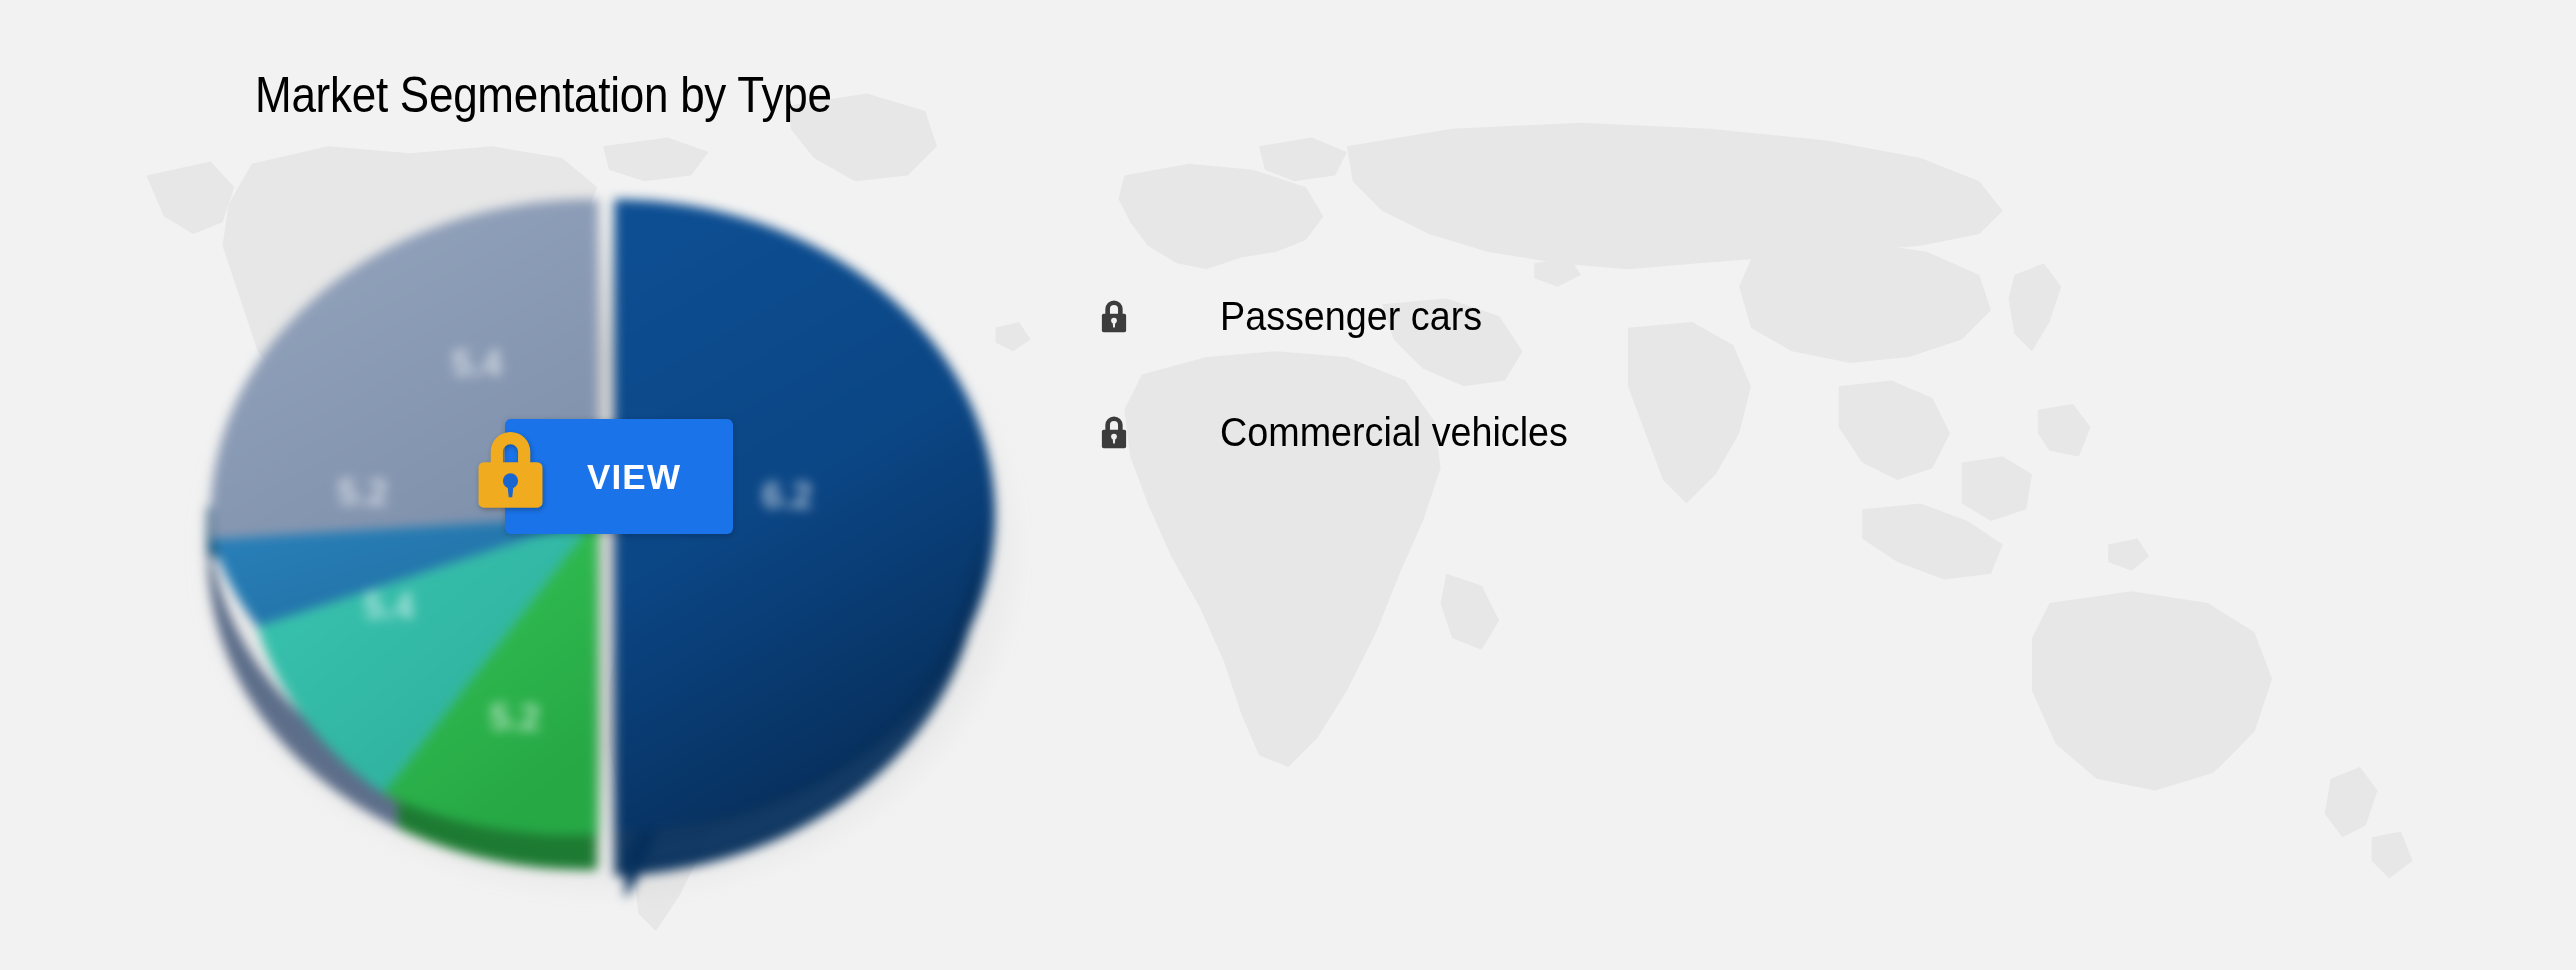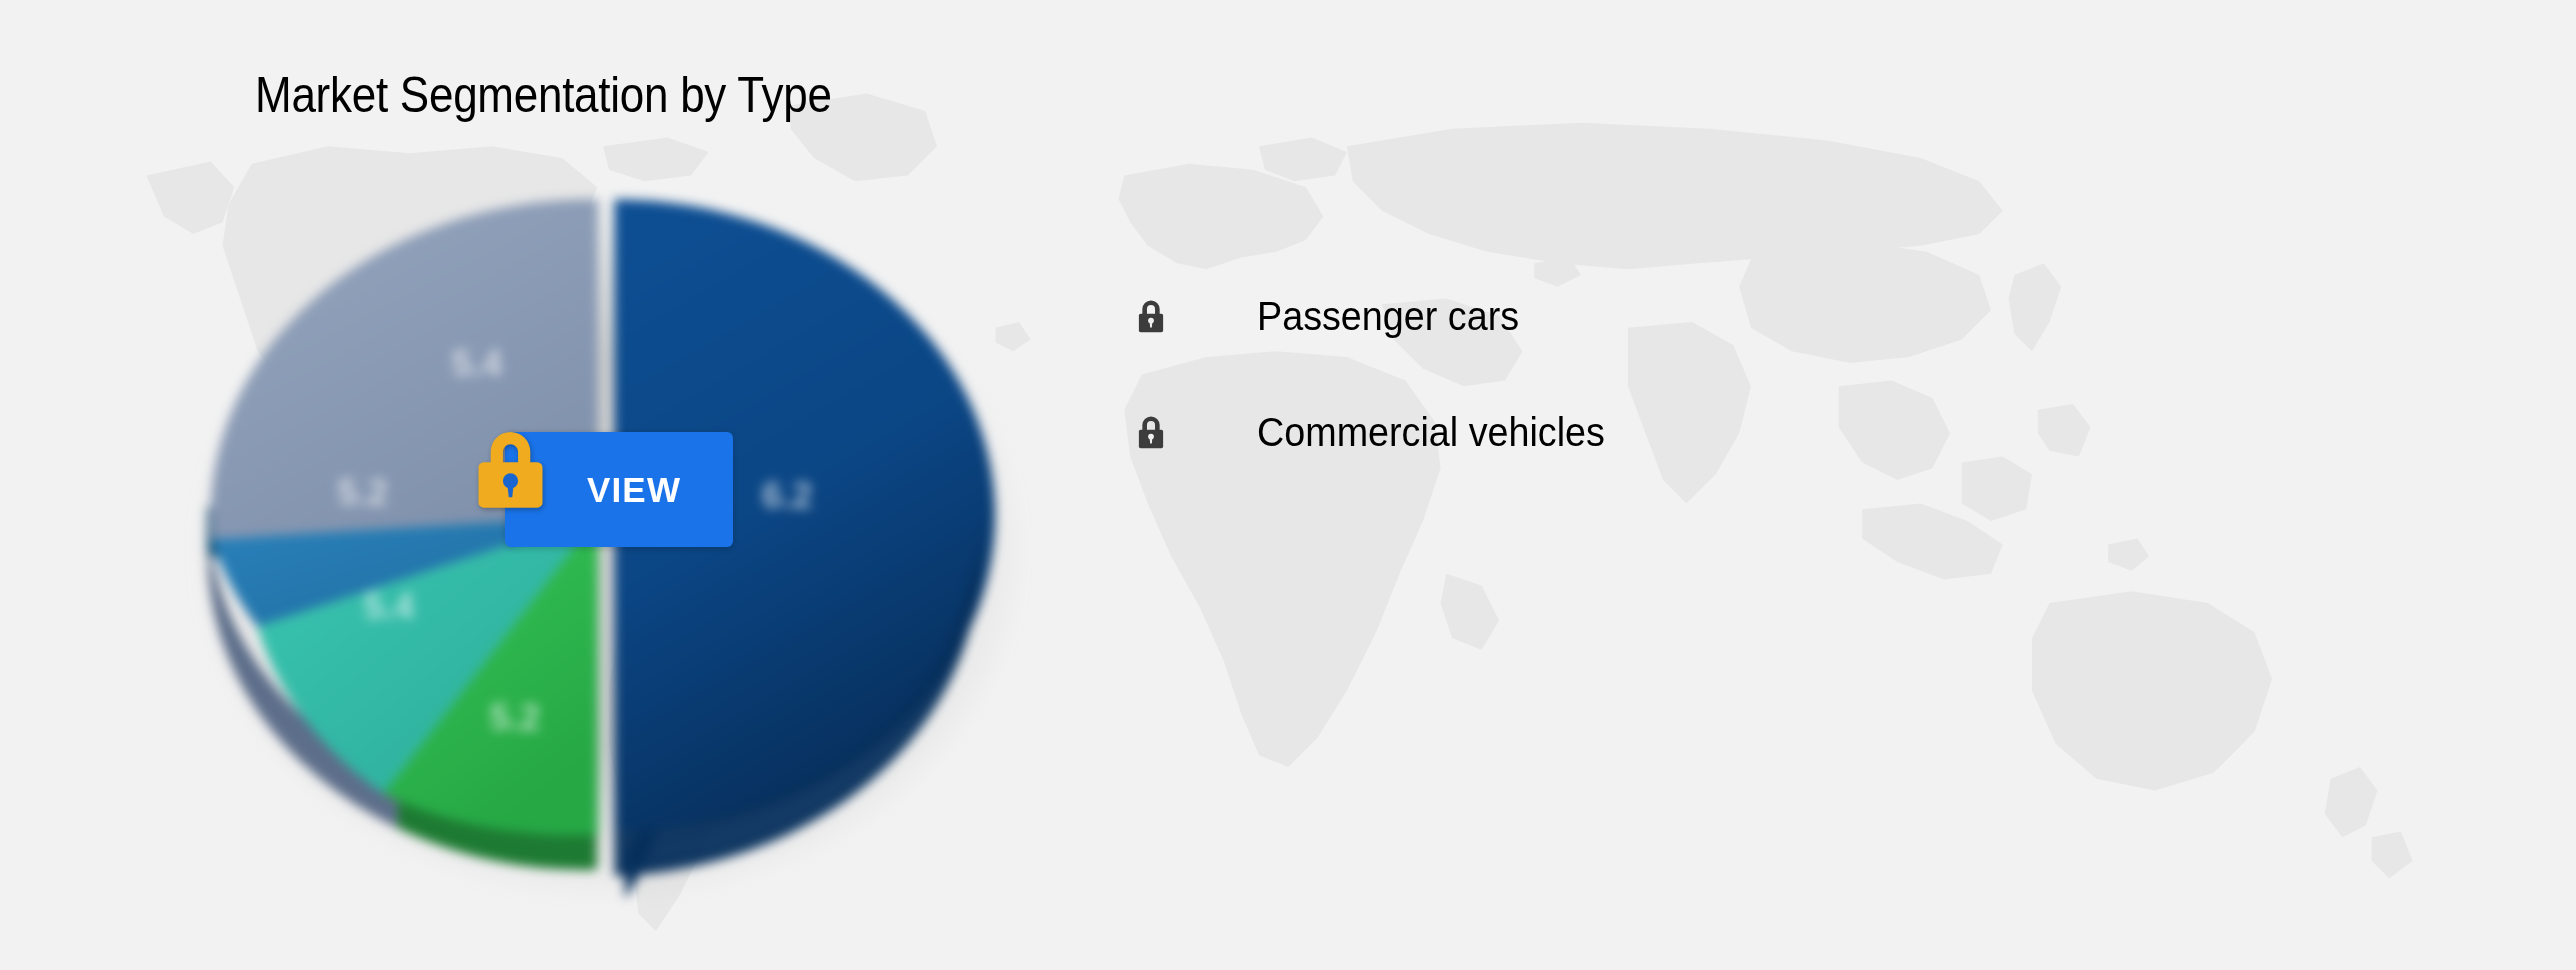--- a/index.html
+++ b/index.html
@@ -45,21 +45,21 @@
     font-weight:700;
     fill:#ffffff;
     fill-opacity:.62;
     font-size:62px;
     text-anchor:middle;
     dominant-baseline:middle;
   }
 
   
   .view-btn{
-    position:absolute;left:505px;top:432px;
+    position:absolute;left:505px;top:419px;
     width:228px;height:115px;
     background:#1a73e8;
     border-radius:5.9px;
     box-shadow:0 1.8px 5.9px rgba(0,0,0,.18);
     display:flex;align-items:center;justify-content:center;
   }
   .view-btn .label{
     color:#ffffff;
     font-size:35px;
     font-weight:700;
@@ -68,21 +68,21 @@
     padding-left:30px;
   }
   .gold-lock{
     position:absolute;left:475px;top:425px;
     width:71px;height:85px;
     filter:drop-shadow(1.2px 2.3px 2.9px rgba(0,0,0,.28));
   }
   .gold-lock svg{width:100%;height:100%;display:block;}
 
   
-  .legend{position:absolute;left:1136px;top:288px;}
+  .legend{position:absolute;left:1099px;top:288px;}
   .legend-row{
     display:flex;align-items:center;
     height:56px;
     margin-bottom:60px;
   }
   .legend-row:last-child{margin-bottom:0;margin-top:46px;}
   .legend-lock{
     width:30px;height:36px;flex:0 0 30px;
     display:block;
   }

